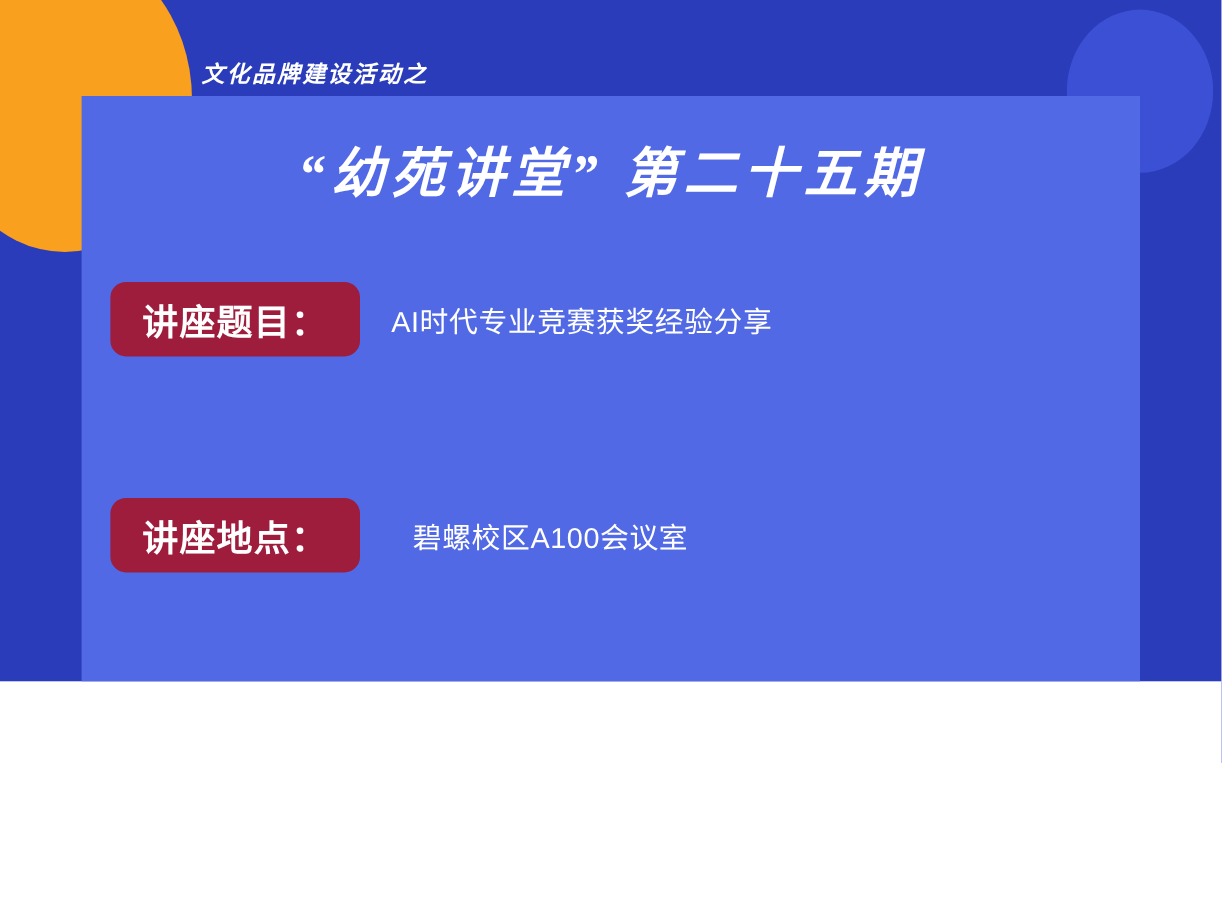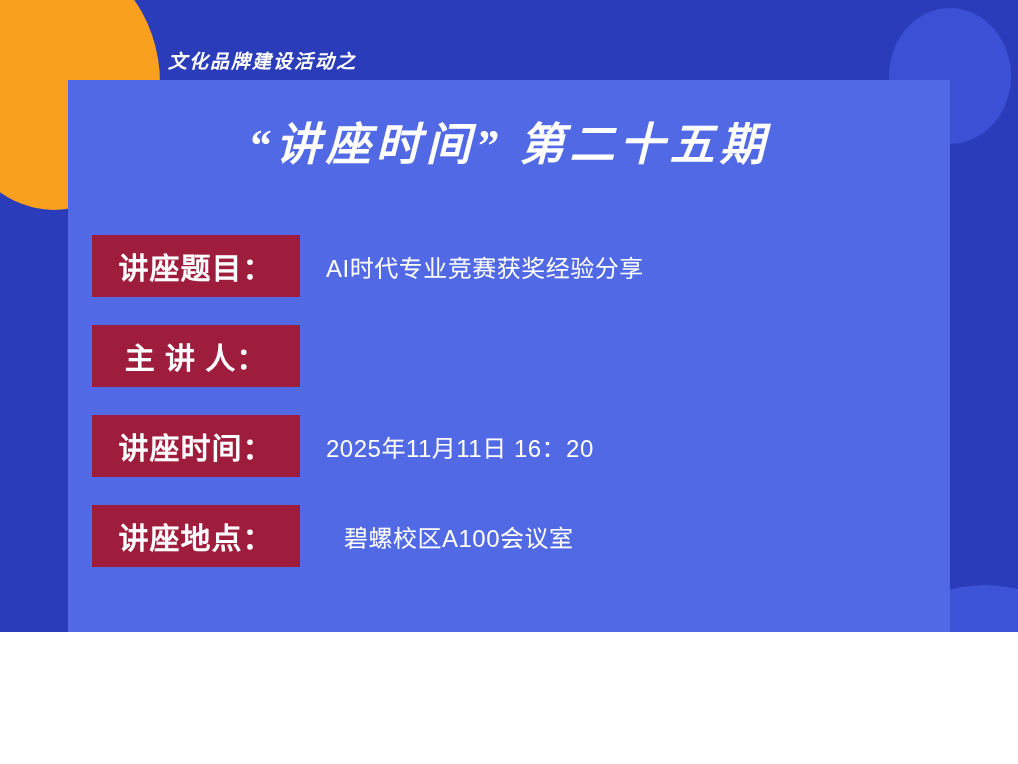--- a/index.html
+++ b/index.html
@@ -4,21 +4,21 @@
 <title>幼苑讲堂 第二十五期</title>
 <style>
   html, body {
     margin: 0;
     padding: 0;
     background: #ffffff;
   }
   #poster {
     position: relative;
     width: 1018px;
-    height: 632px;
+    height: 568px;
     overflow: hidden;
     font-family: "Liberation Sans", "DejaVu Sans", sans-serif;
     background: #2a3cba;
     text-decoration: underline;
   }
 
   
   .shape {
     position: absolute;
     border-radius: 50%;
@@ -117,20 +117,21 @@
     font-weight: bold;
     height: 62px;
     min-width: 208px;
     box-sizing: border-box;
     padding: 15px 10px;
     display: flex;
     align-items: center;
     justify-content: center;
     white-space: nowrap;
     letter-spacing: 1px;
+    border-radius: 13px;
   }
   .row-value {
     color: #ffffff;
     font-size: 24px;
     margin-left: 26px;
     white-space: nowrap;
     letter-spacing: 0.5px;
   }
   .row-value.indented { margin-left: 44px; }
 </style>
@@ -141,37 +142,32 @@
 
   <div class="shape shape-orange"></div>
   <div class="shape shape-circle-tr"></div>
   <div class="shape shape-circle-br"></div>
   <div class="shape shape-circle-bc"></div>
 
   <div class="eyebrow">文化品牌建设活动之</div>
 
   <div class="panel">
 
-    <div class="headline">“讲座时间” 第二十五期</div>
+    <div class="headline">“幼苑讲堂” 第二十五期</div>
 
     <div class="rows">
 
       <div class="row">
         <div class="row-label">讲座题目：</div>
         <div class="row-value">AI时代专业竞赛获奖经验分享</div>
       </div>
 
       <div class="row">
-        <div class="row-label">主 讲 人：</div>
       </div>
 
-      <div class="row">
-        <div class="row-label">讲座时间：</div>
-        <div class="row-value">2025年11月11日 16：20</div>
-      </div>
 
       <div class="row">
         <div class="row-label">讲座地点：</div>
         <div class="row-value indented">碧螺校区A100会议室</div>
       </div>
 
     </div>
   </div>
 </div>
 

